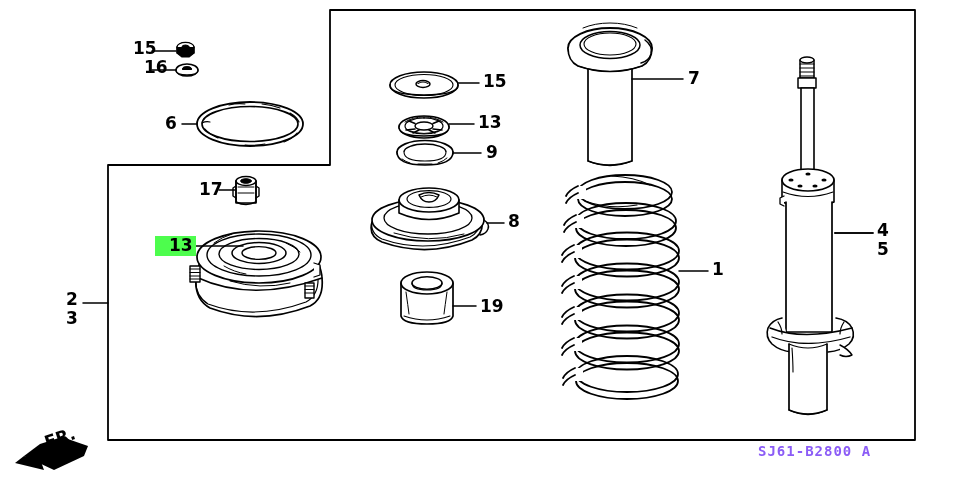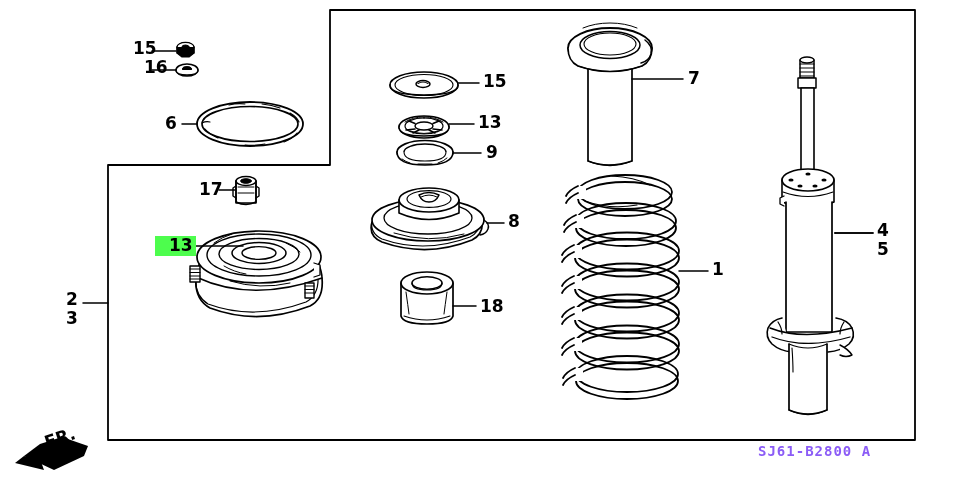--- a/index.html
+++ b/index.html
@@ -321,21 +321,21 @@
     <div class="calloutLabel" style="left:144px; top:59px;">16</div>
     <div class="calloutLabel" style="left:165px; top:115px;">6</div>
     <div class="calloutLabel" style="left:199px; top:181px;">17</div>
     <div class="calloutLabel hl" style="left:155px; top:236px;">13</div>
     <div class="calloutLabel" style="left:66px;  top:291px;">2</div>
     <div class="calloutLabel" style="left:66px;  top:310px;">3</div>
     <div class="calloutLabel" style="left:483px; top:73px;">15</div>
     <div class="calloutLabel" style="left:478px; top:114px;">13</div>
     <div class="calloutLabel" style="left:486px; top:144px;">9</div>
     <div class="calloutLabel" style="left:508px; top:213px;">8</div>
-    <div class="calloutLabel" style="left:480px; top:298px;">18</div>
+    <div class="calloutLabel" style="left:480px; top:298px;">19</div>
     <div class="calloutLabel" style="left:688px; top:70px;">7</div>
     <div class="calloutLabel" style="left:712px; top:261px;">1</div>
     <div class="calloutLabel" style="left:877px; top:222px;">4</div>
     <div class="calloutLabel" style="left:877px; top:241px;">5</div>
   </div>
 
   <div class="partnum" style="left:758px; top:443px;">SJ61-B2800 A</div>
 
   <div class="frlabel" style="left:48px; top:432px;">FR.</div>
 

